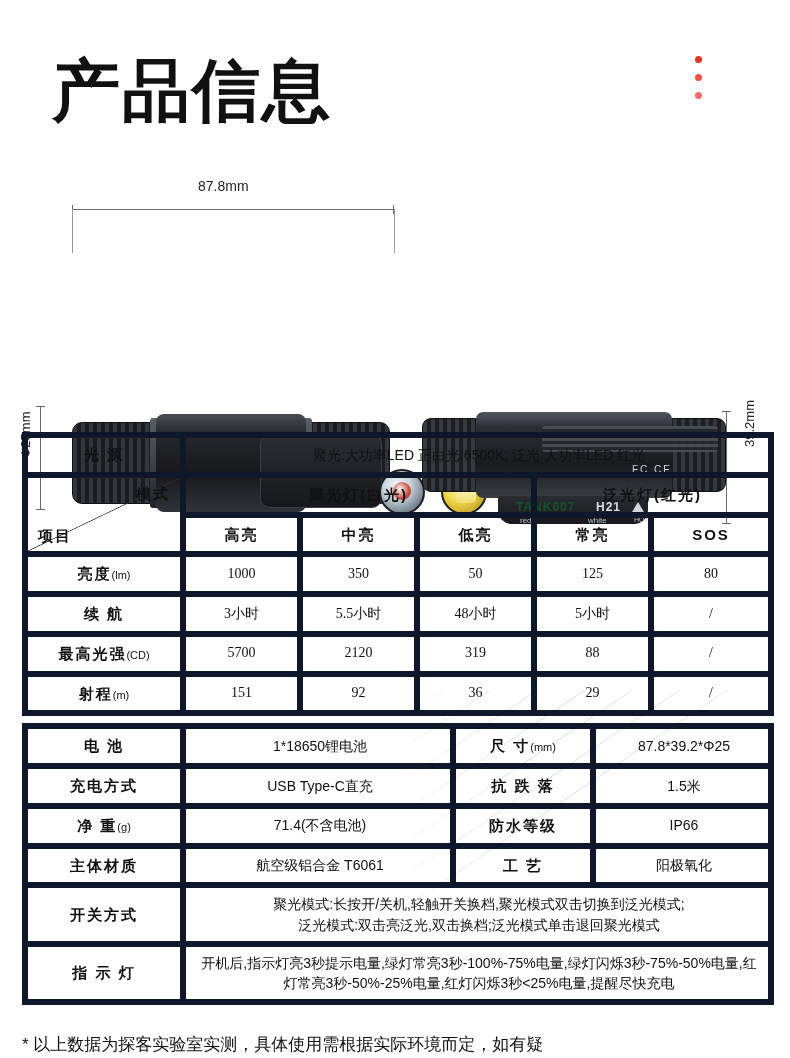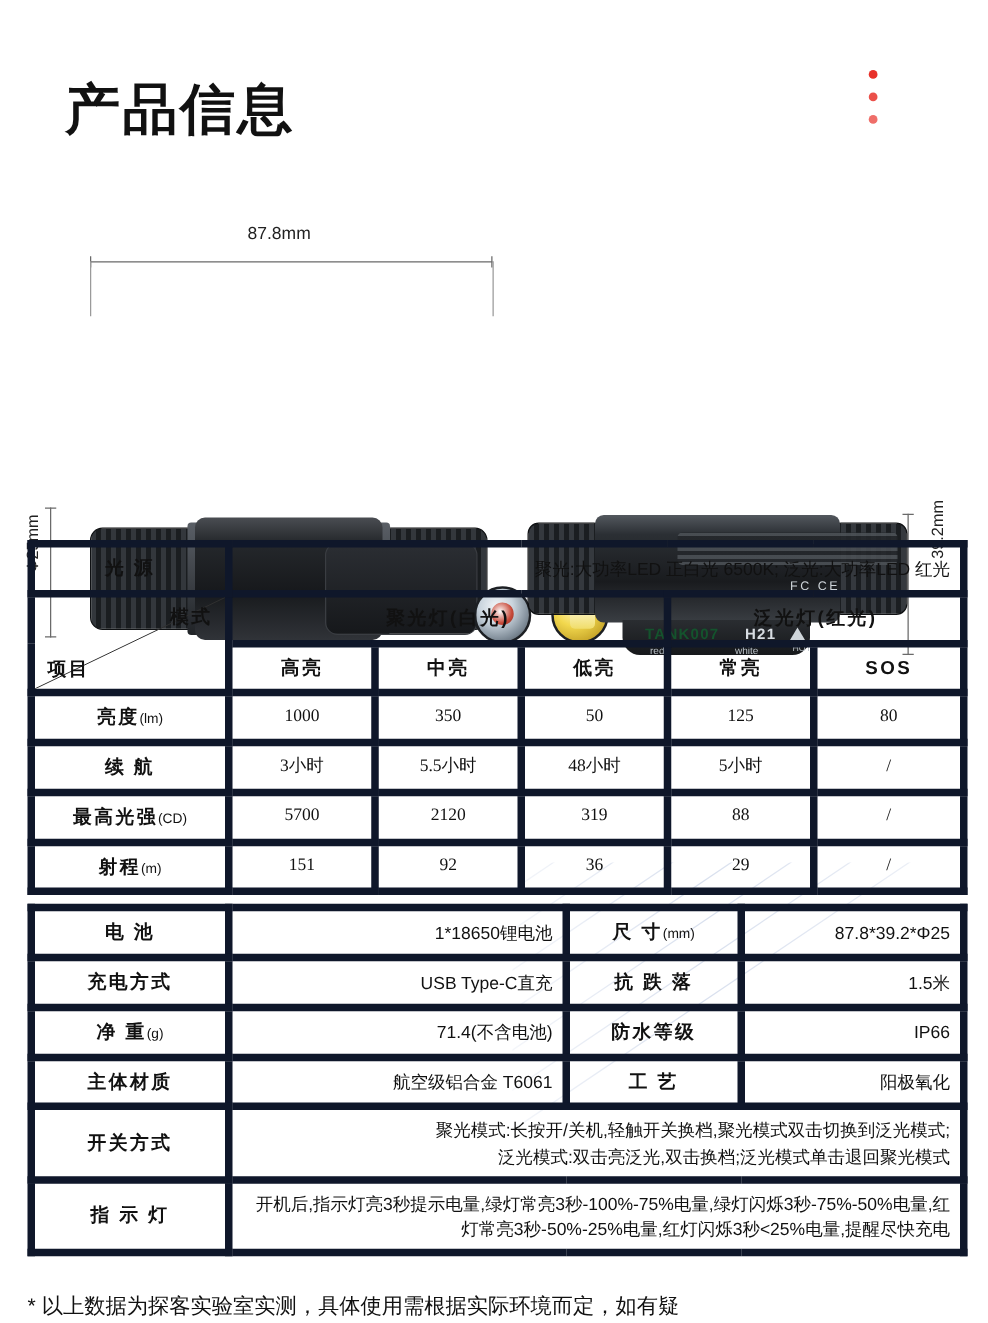--- a/index.html
+++ b/index.html
@@ -25,22 +25,22 @@
     width: 560px; height:1px;
     background: linear-gradient(90deg, rgba(40,80,160,0) 0%, rgba(40,80,160,.18) 45%, rgba(40,80,160,.05) 100%);
     transform-origin: left center;
   }
 
   
   .header {
     position:absolute; left:0; top:0; width:790px; height:158px;
   }
   .page-title {
-    position:absolute; left:52px; top:58px;
-    font-size:44px; font-weight:bold; letter-spacing:2px;
+    position:absolute; left:52px; top:46px;
+    font-size:68px; font-weight:bold; letter-spacing:2px;
     color:#111; font-family:"Liberation Sans", sans-serif;
   }
   .dots { position:absolute; left:695px; top:56px; }
   .dots span {
     display:block; width:7px; height:7px; border-radius:50%;
     background:#e8312a; margin-bottom:11px;
   }
   .dots span.s2 { opacity:.85; }
   .dots span.s3 { opacity:.7; }
 
@@ -203,21 +203,21 @@
   table.spec {
     width:746px; border-collapse:collapse; table-layout:fixed;
     font-size:14px; color:#111;
   }
   table.spec td {
     border:6px solid #0f172a; padding:6px 8px; vertical-align:middle;
     line-height:1.45;
   }
   .lbl { text-align:center; font-weight:bold; font-size:15px; letter-spacing:2px; white-space:nowrap; }
   .ctr { text-align:center;font-family:Liberation Serif, serif; }
-  .lft { text-align:right; padding-left:12px !important; }
+  .lft { text-align:center; padding-left:12px !important; }
   .sub { font-size:11px; font-weight:normal; letter-spacing:0; }
 
   .diag-cell {
     position:relative; height:56px; padding:0 !important;
   }
   .diag-cell .dline {
     position:absolute; left:0; top:0; width:100%; height:100%;
     background: linear-gradient(to right bottom, rgba(0,0,0,0) calc(50% - 0.7px), #2f2f2f 50%, rgba(0,0,0,0) calc(50% + 0.7px));
   }
   .diag-cell .t-mode {

